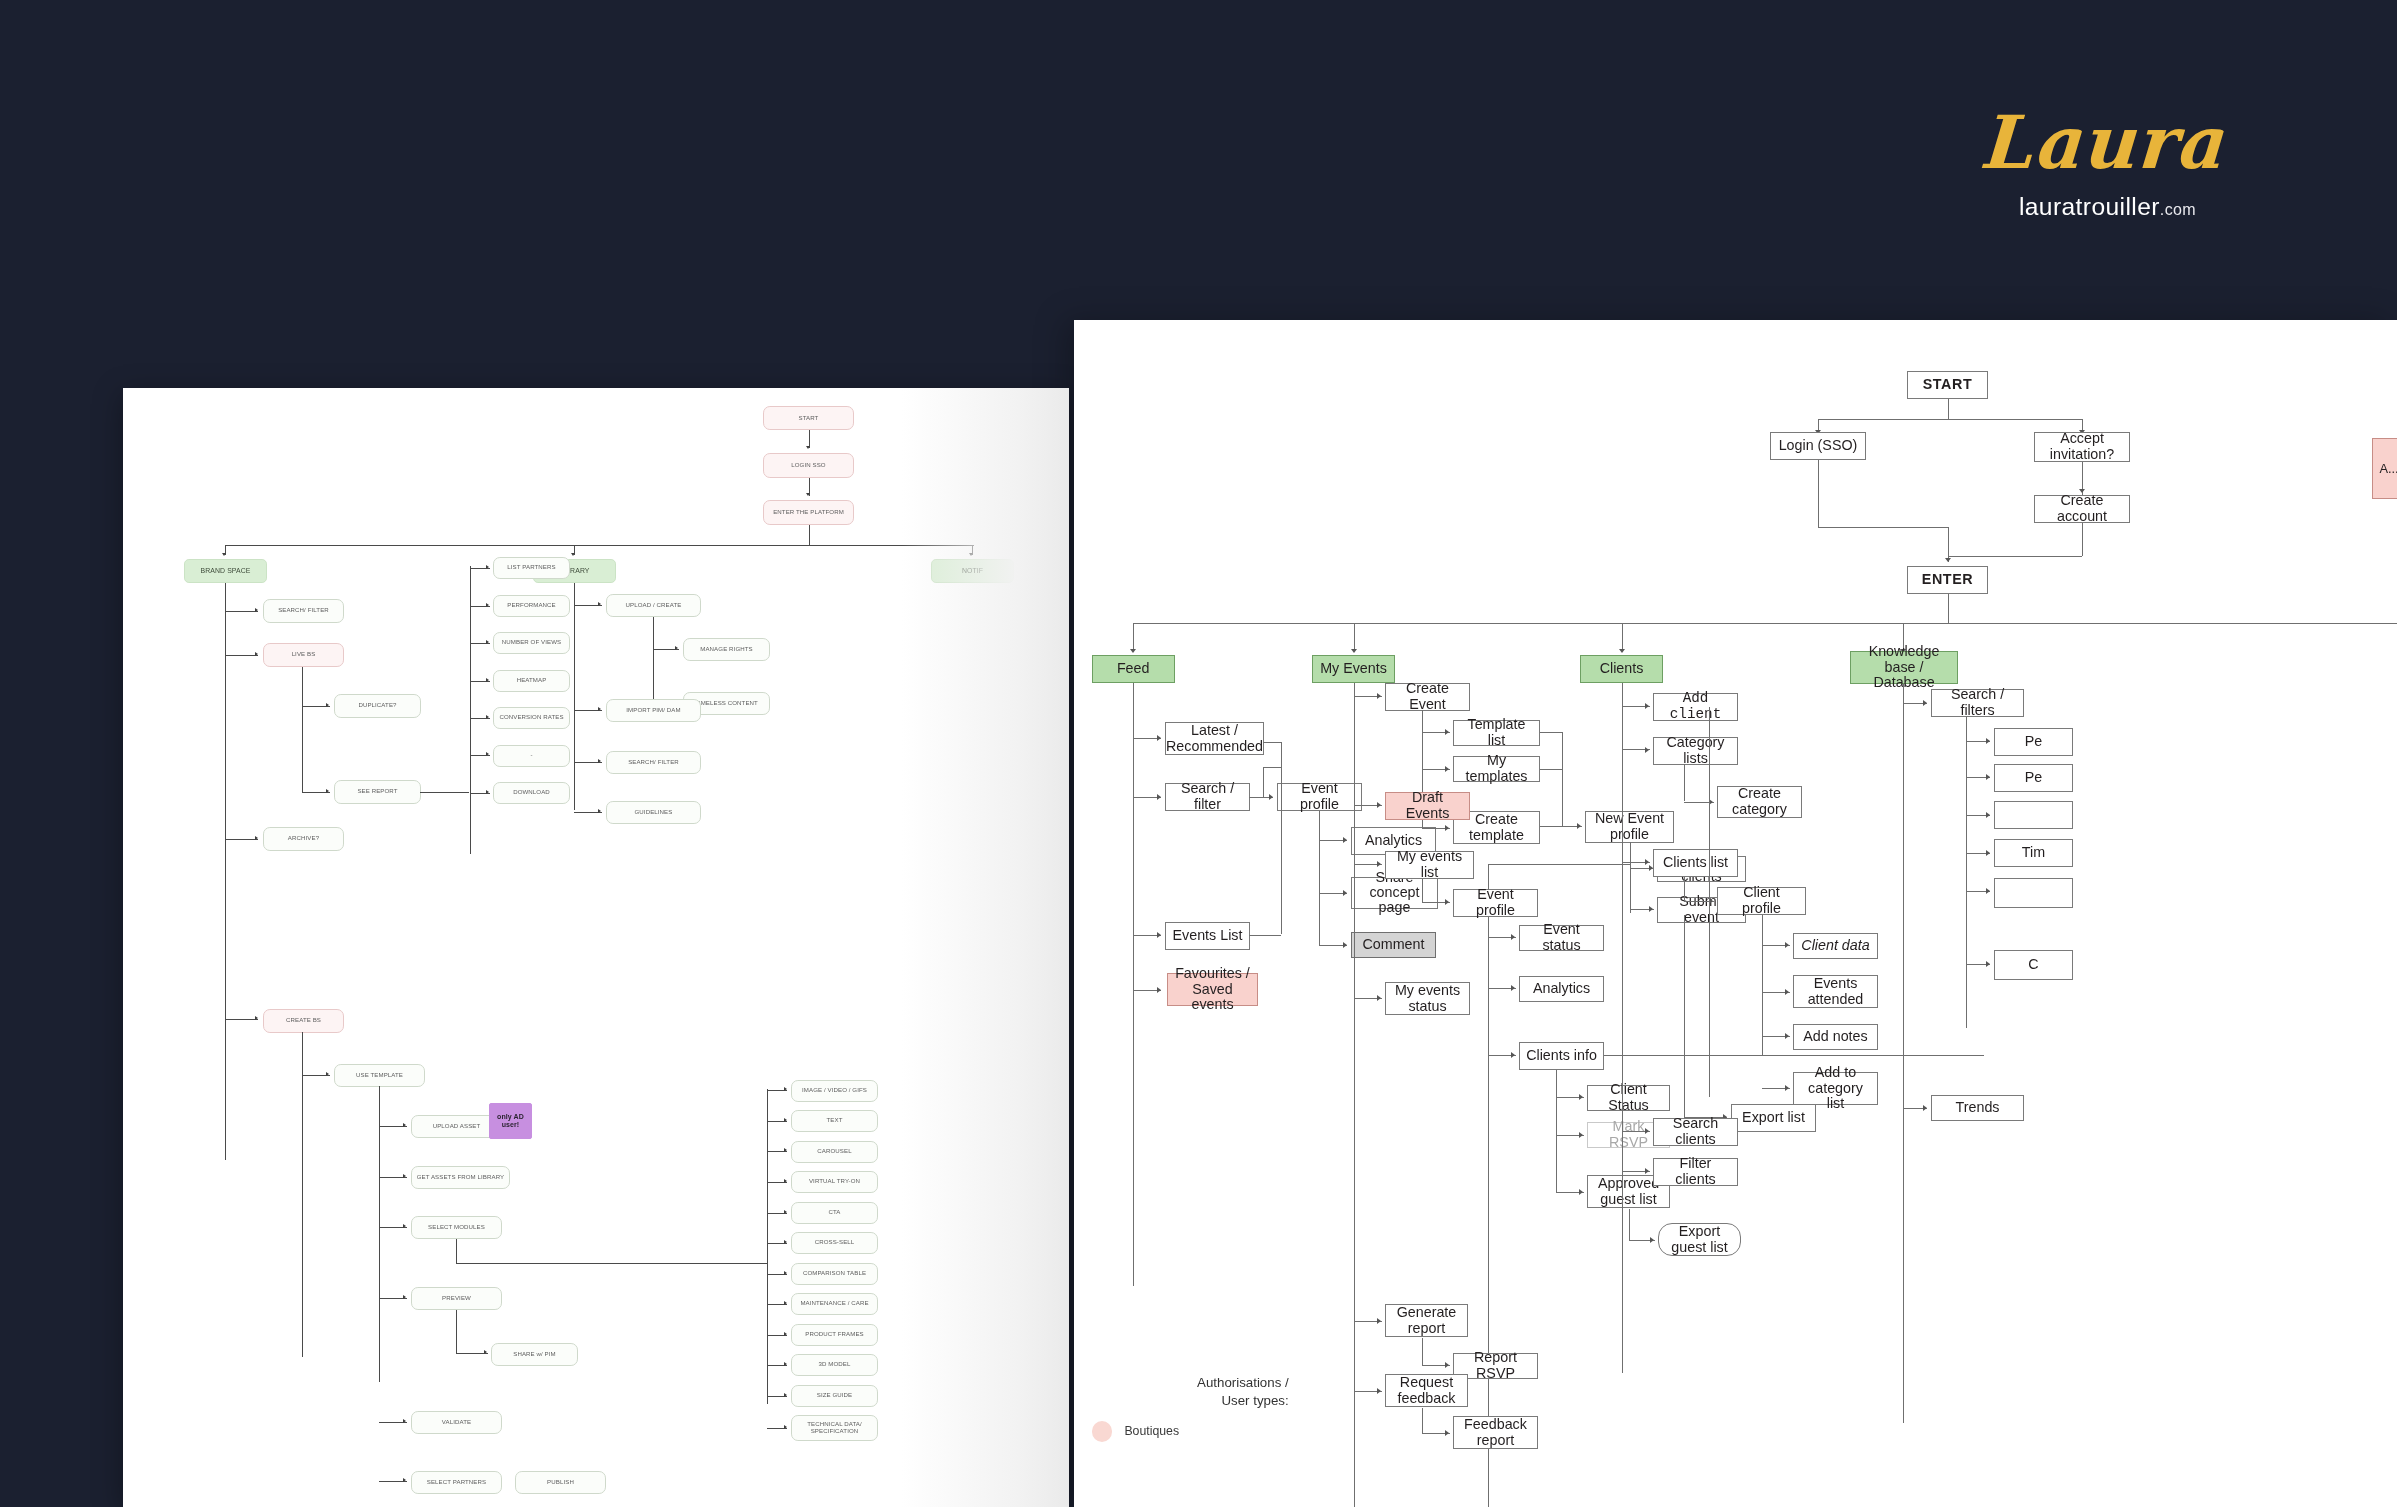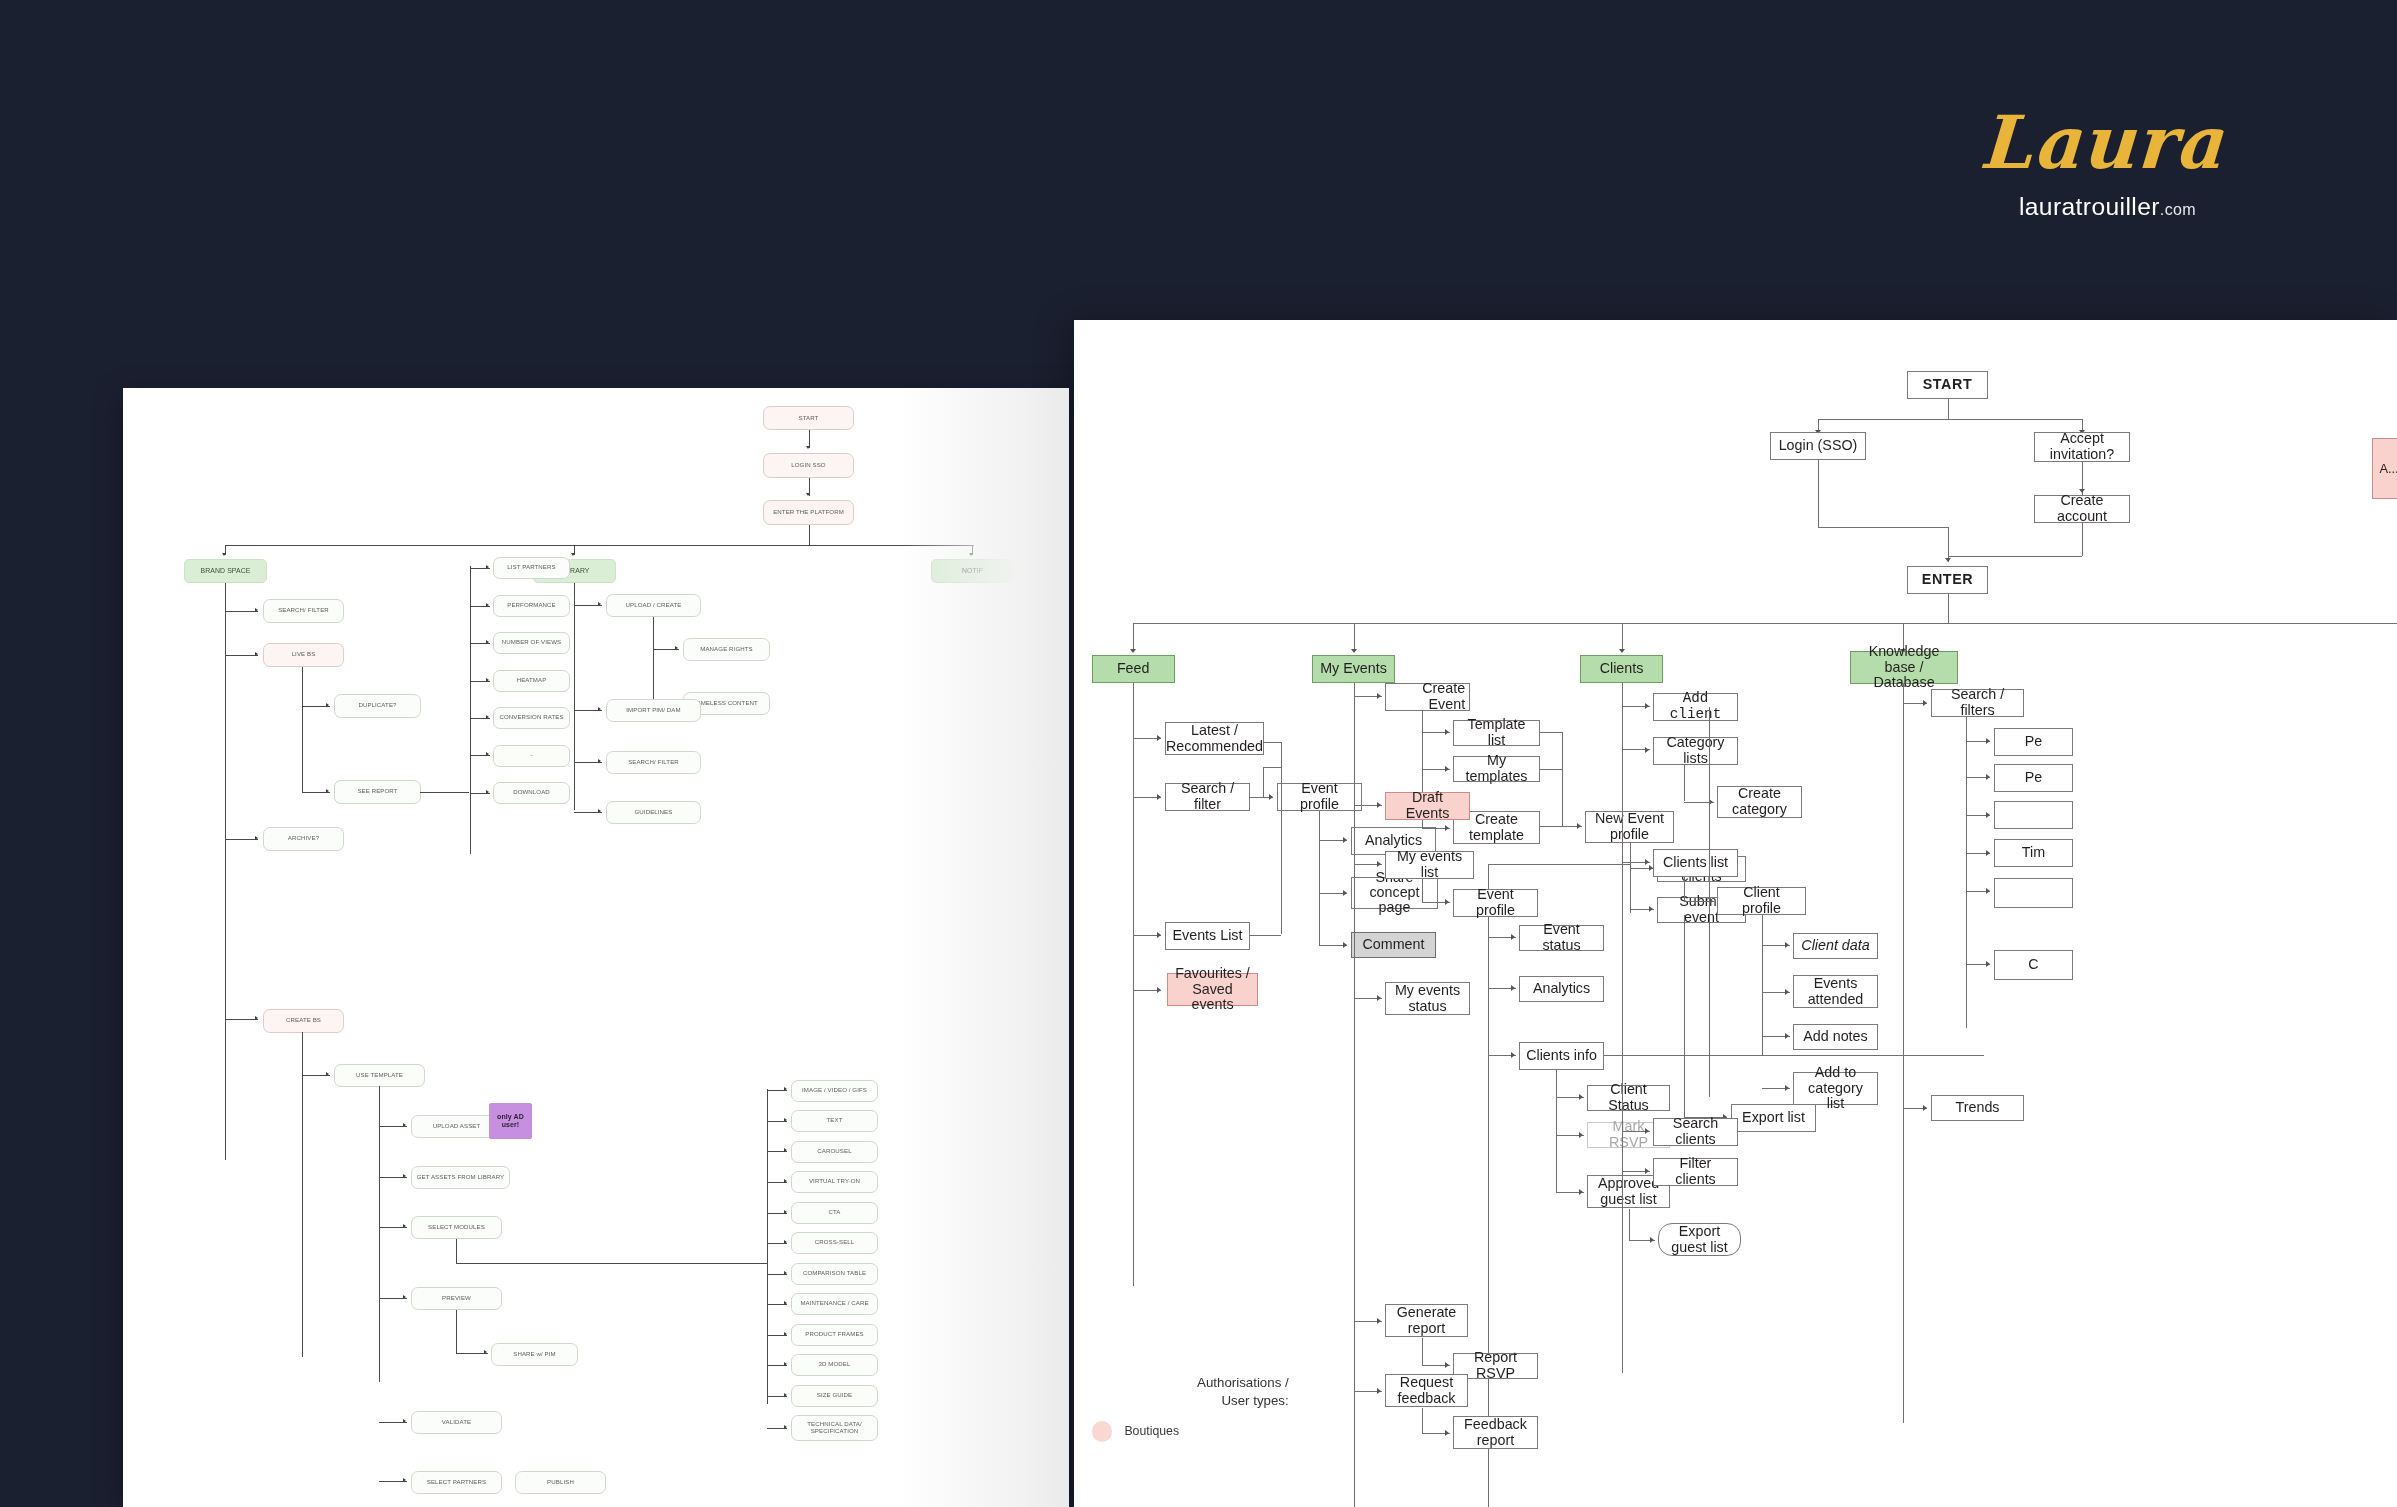--- a/index.html
+++ b/index.html
@@ -361,21 +361,21 @@
 
     <div class="ln lnh" style="left:59px;top:670px;width:27.6px;"></div>
     <div class="arrow" style="left:83px;top:667px;"></div>
     <div class="node pink" style="left:75px;top:653px;width:91px;height:33px;margin-left:18px;">Favourites / Saved events</div>
 
     <div class="node green" style="left:238px;top:335px;width:83px;height:27.6px;">My Events</div>
     <div class="ln lnv" style="left:280px;top:363px;height:898px;"></div>
 
     <div class="ln lnh" style="left:280px;top:376px;width:27.6px;"></div>
     <div class="arrow" style="left:303px;top:373px;"></div>
-    <div class="node" style="left:311px;top:363px;width:85px;height:27.6px;text-align:right;">Create Event</div>
+    <div class="node" style="left:311px;top:363px;width:85px;height:27.6px;">Create Event</div>
 
     <div class="ln lnv" style="left:348px;top:390px;height:118px;"></div>
     <div class="ln lnh" style="left:348px;top:412px;width:27.6px;"></div>
     <div class="arrow" style="left:371px;top:409px;"></div>
     <div class="node" style="left:379px;top:400px;width:87px;height:25.6px;">Template list</div>
     <div class="ln lnh" style="left:348px;top:449px;width:27.6px;"></div>
     <div class="arrow" style="left:371px;top:446px;"></div>
     <div class="node" style="left:379px;top:436px;width:87px;height:25.6px;">My templates</div>
     <div class="ln lnh" style="left:348px;top:508px;width:27.6px;"></div>
     <div class="arrow" style="left:371px;top:505px;"></div>

